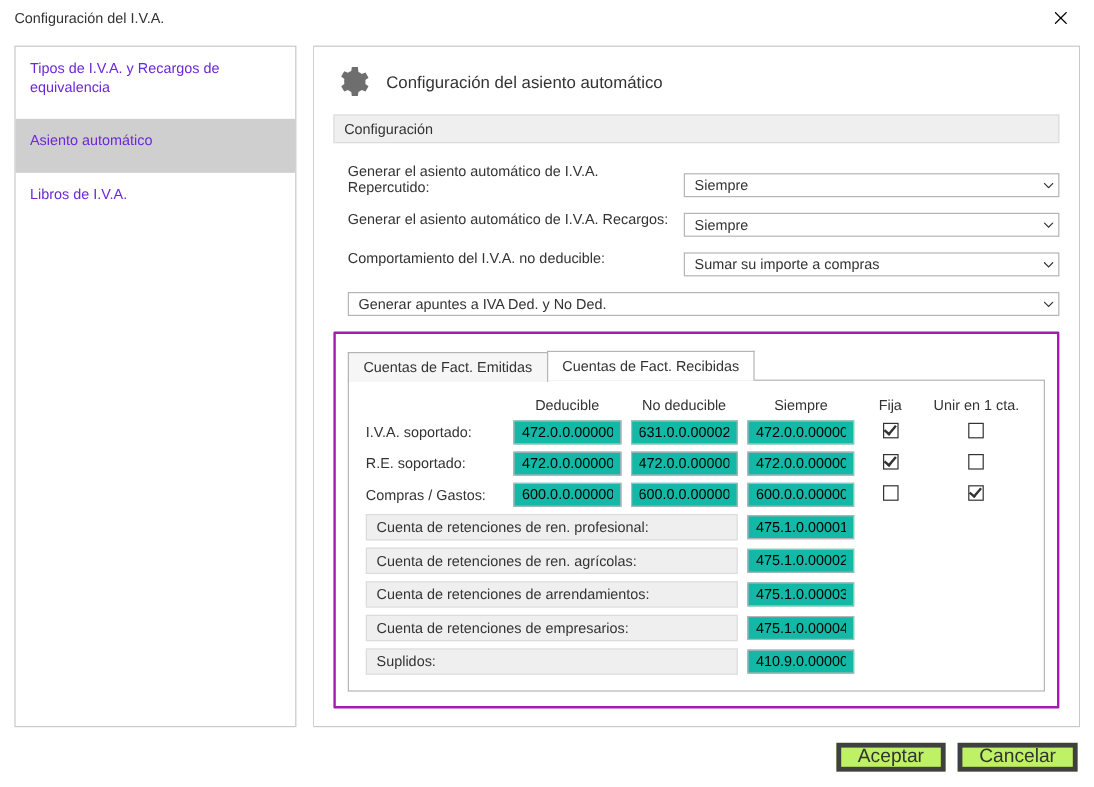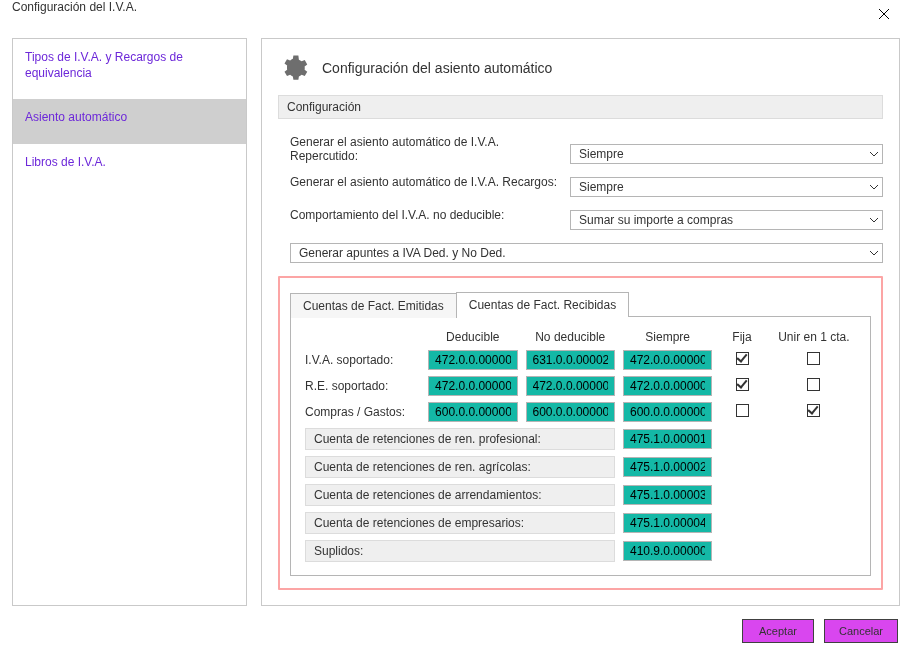--- a/index.html
+++ b/index.html
@@ -1,53 +1,53 @@
 <!DOCTYPE html>
 <html><head>
 <meta charset="utf-8">
 <style>
   * { box-sizing: border-box; }
   html, body { margin:0; padding:0; font-family: "Segoe UI", Tahoma, sans-serif; font-size:12px; color:#333; background:#fff; }
   .window { width:912px; height:656px; position:relative; border:0; }
-  .titlebar { height:30px; display:flex; align-items:flex-start; padding:0 8px 0 12px; }
+  .titlebar { height:30px; display:flex; align-items:center; padding:0 8px 0 12px; }
   .titlebar .title { flex:1; font-size:12px; }
   .titlebar .close { width:40px; height:28px; display:flex; align-items:center; justify-content:center; cursor:pointer; }
   .titlebar .close svg { width:10px; height:10px; }
   .body { position:absolute; top:30px; left:0; right:0; bottom:50px; padding:8px 12px 0 12px; display:flex; gap:14px; }
   .sidebar { width:235px; border:1px solid #c9c9c9; background:#fff; }
   .sidebar .item { padding:10px 12px 18px 12px; font-size:12px; color:#6d28d9; cursor:pointer; line-height:1.35; }
   .sidebar .item.selected { background:#cfcfcf; }
   .main { flex:1; border:1px solid #c9c9c9; background:#fff; padding:14px 16px 16px 16px; overflow:auto; }
   .heading { display:flex; align-items:center; gap:14px; margin-bottom:12px; }
   .heading .gear { width:30px; height:30px; }
   .heading .text { font-size:14px; }
   .section-header { background:#efefef; border:1px solid #dcdcdc; padding:4px 8px; font-size:12px; margin-bottom:8px; }
   .config-rows { padding:4px 0 8px 12px; }
   .config-row { display:flex; align-items:center; margin:3px 0; }
   .config-row .label { width:280px; font-size:12px; }
   .config-row .select { flex:1; height:20px; border:1px solid #b5b5b5; background:#fff; display:flex; align-items:center; padding:0 4px 0 8px; position:relative; cursor:pointer;margin-top:10px; }
   .config-row .select .caret { margin-left:auto; }
-  .tabbox { border:2px solid #fca5a5; border-radius:1px; padding:10px 10px 12px 10px; margin-top:2px; }
+  .tabbox { border:2px solid #a21caf; border-radius:1px; padding:10px 10px 12px 10px; margin-top:2px; }
   .tabs { display:flex; margin-top:4px; }
   .tab { border:1px solid #b5b5b5; border-bottom:none; padding:5px 12px 5px 12px; font-size:12px; background:#fff; cursor:pointer; position:relative; }
   .tab + .tab { margin-left:-1px; }
   .tab.inactive { background:#f6f6f6; top:1px; }
   .tab.active { background:#fff; z-index:2; }
   .tabpanel { border:1px solid #b5b5b5; padding:10px 10px 10px 10px; margin-top:-1px; }
   table.grid { border-collapse:collapse; width:100%; }
   table.grid td, table.grid th { padding:3px 4px; text-align:left; font-weight:normal; font-size:12px; vertical-align:middle; }
   table.grid th { text-align:center; }
   .cell-label { width:120px; }
   .input { width:100%; height:20px; border:1px solid #b5b5b5; padding:0 6px; font-size:12px; background:#14b8a6; }
   .chk { width:13px; height:13px; border:1px solid #333; display:inline-block; position:relative; background:#fff; cursor:pointer; }
   .chk.checked::after { content:""; position:absolute; left:2px; top:-1px; width:4px; height:8px; border:solid #333; border-width:0 2px 2px 0; transform:rotate(40deg); }
   .center { text-align:center !important; }
   .wide-label { background:#efefef; border:1px solid #dcdcdc; padding:3px 8px; }
   .buttons { position:absolute; bottom:0; left:0; right:0; height:50px; display:flex; align-items:center; justify-content:flex-end; gap:10px; padding:0 14px; }
-  .btn { min-width:72px; height:24px; border:1px solid #404040; background:#d946ef; padding:0 14px; font-size:11px; cursor:pointer; display:flex; align-items:center; justify-content:center; }
+  .btn { min-width:72px; height:24px; border:4px solid #404040; background:#bef264; padding:0 14px; font-size:16px; cursor:pointer; display:flex; align-items:center; justify-content:center; }
   .caret svg { width:8px; height:5px; display:block; }
 </style>
 </head>
 <body>
 
 <div class="window">
   <div class="titlebar">
     <div class="title">Configuración del I.V.A.</div>
     <div class="close">
       <svg viewBox="0 0 10 10">

